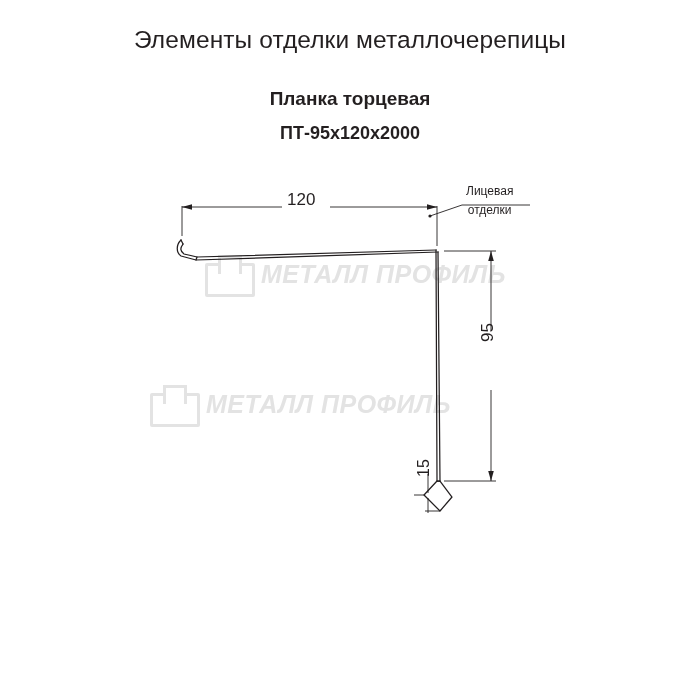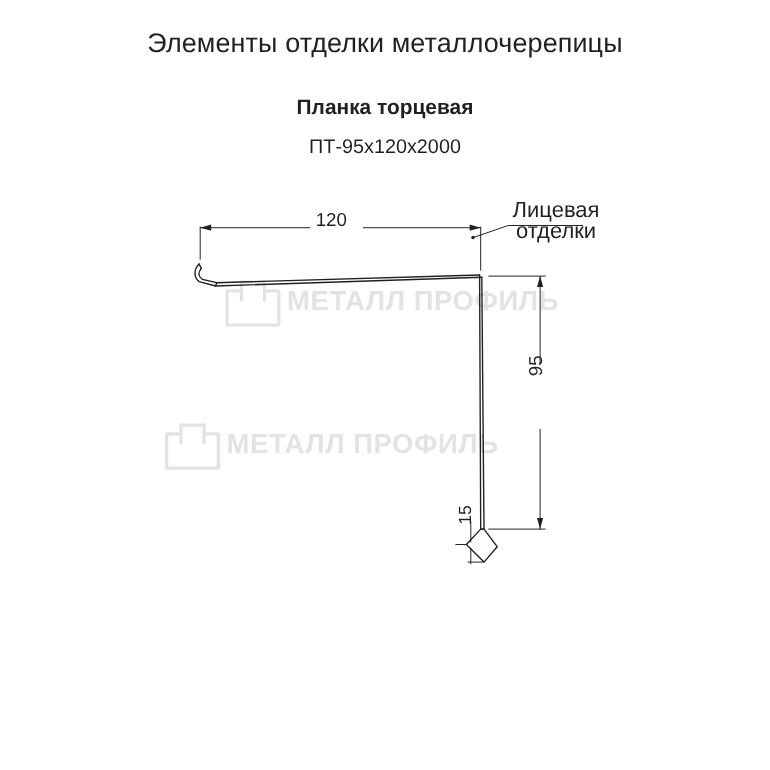--- a/index.html
+++ b/index.html
@@ -36,31 +36,32 @@
     font-size: 19px;
     font-weight: bold;
   }
   .title-code {
     position: absolute;
     left: 0;
     top: 123px;
     width: 700px;
     text-align: center;
     font-size: 18px;
-    font-weight: normal;
+    font-weight: bold;
   }
 
   
   .watermark {
     position: absolute;
     display: flex;
     align-items: center;
     gap: 10px;
     opacity: 1;
     pointer-events: none;
+    font-style: italic;
   }
   .wm-1 { left: 205px; top: 255px; }
   .wm-2 { left: 150px; top: 385px; }
   .wm-mark {
     width: 46px;
     height: 38px;
     position: relative;
   }
   .wm-mark::before {
     content: "";
@@ -118,21 +119,21 @@
   .lbl-15 {
     left: 415px;
     top: 477px;
     font-size: 16px;
     transform: rotate(-90deg);
     transform-origin: left top;
   }
   .lbl-face {
     left: 466px;
     top: 182px;
-    font-size: 20px;
+    font-size: 12px;
     line-height: 19px;
     text-align: center;
   }
 
   
   .footnotes {
     position: absolute;
     left: 22px;
     top: 650px;
     font-size: 13.5px;

